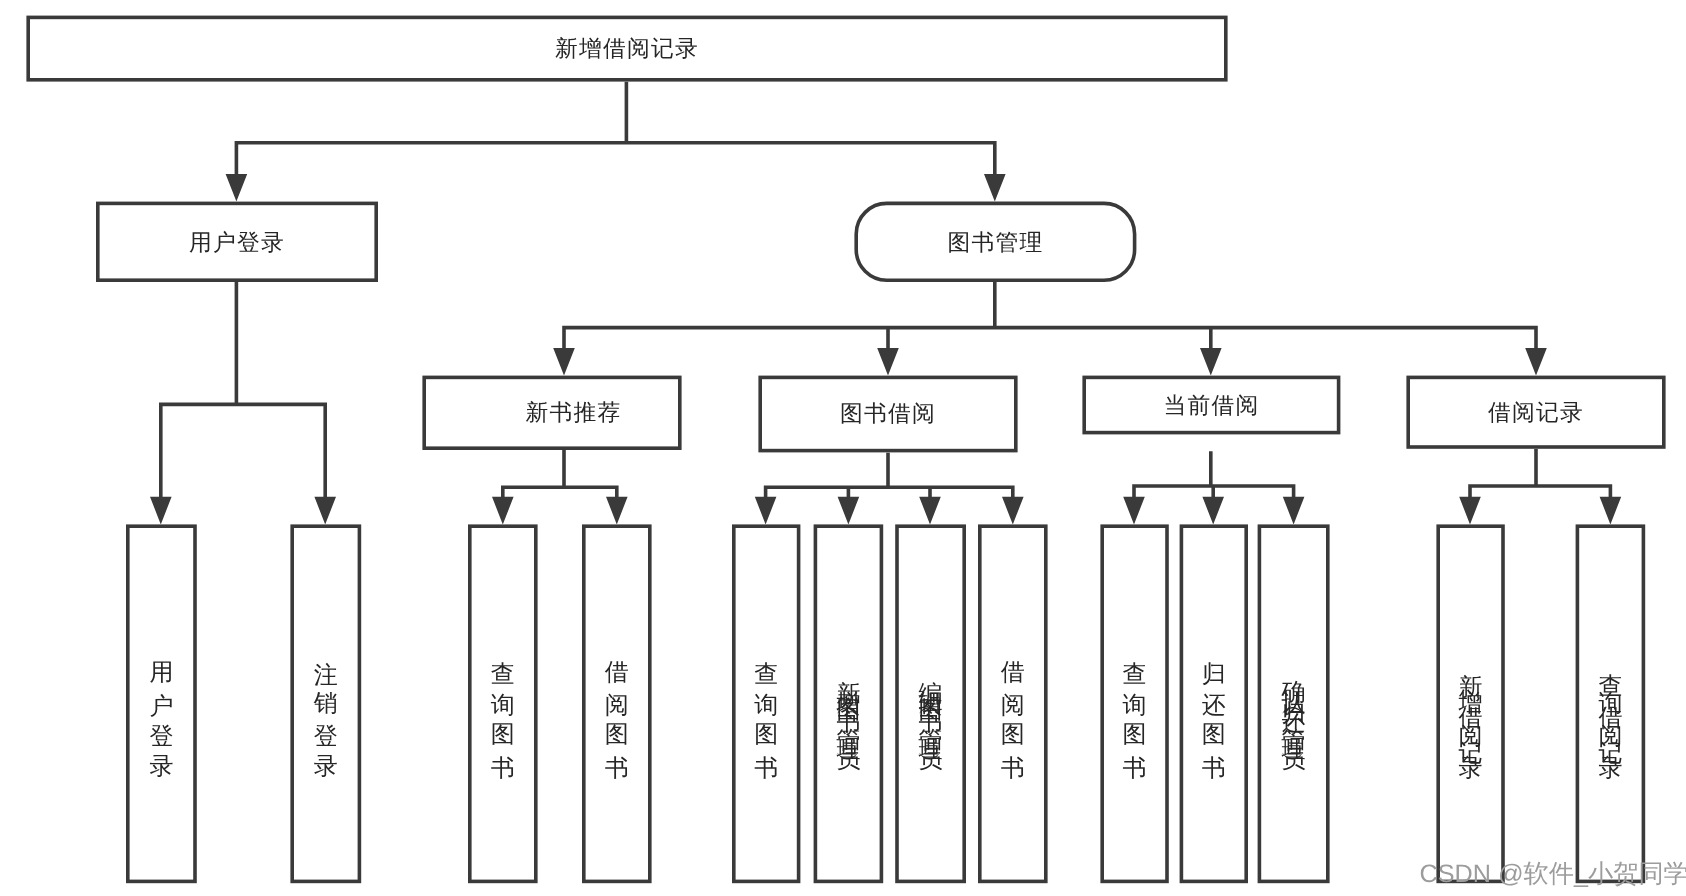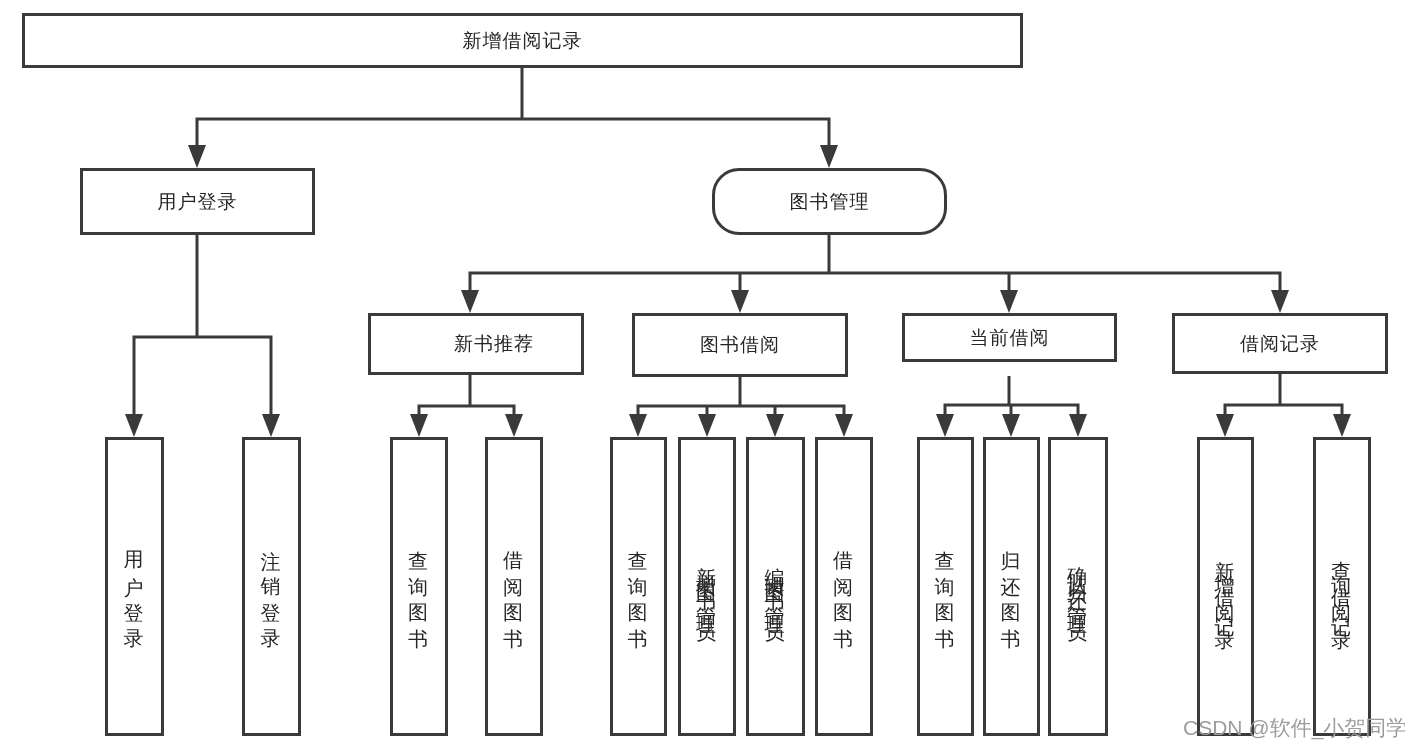--- a/index.html
+++ b/index.html
@@ -99,21 +99,21 @@
       M1069 414 H1087 L1078 437 Z
       M1216 414 H1234 L1225 437 Z
       M1333 414 H1351 L1342 437 Z"></path>
   </svg>
 
   <div class="node" style="left:22px;top:13px;width:1001px;height:55px;">新增借阅记录</div>
 
   <div class="node" style="left:80px;top:168px;width:235px;height:67px;">用户登录</div>
   <div class="node" style="left:712px;top:168px;width:235px;height:67px;border-radius:27px;">图书管理</div>
 
-  <div class="node" style="left:368px;top:313px;width:216px;height:62px;padding-left:36px;">新书推荐</div>
+  <div class="node" style="left:352px;top:313px;width:216px;height:62px;padding-left:36px;">新书推荐</div>
   <div class="node" style="left:632px;top:313px;width:216px;height:64px;">图书借阅</div>
   <div class="node" style="left:902px;top:313px;width:215px;height:49px;">当前借阅</div>
   <div class="node" style="left:1172px;top:313px;width:216px;height:61px;">借阅记录</div>
 
   <div class="leaf s4" style="left:105px;top:437px;width:59px;height:299px;">用户登录</div>
   <div class="leaf s4" style="left:242px;top:437px;width:59px;height:299px;">注销登录</div>
 
   <div class="leaf s4" style="left:390px;top:437px;width:58px;height:299px;">查询图书</div>
   <div class="leaf s4" style="left:485px;top:437px;width:58px;height:299px;">借阅图书</div>
 

